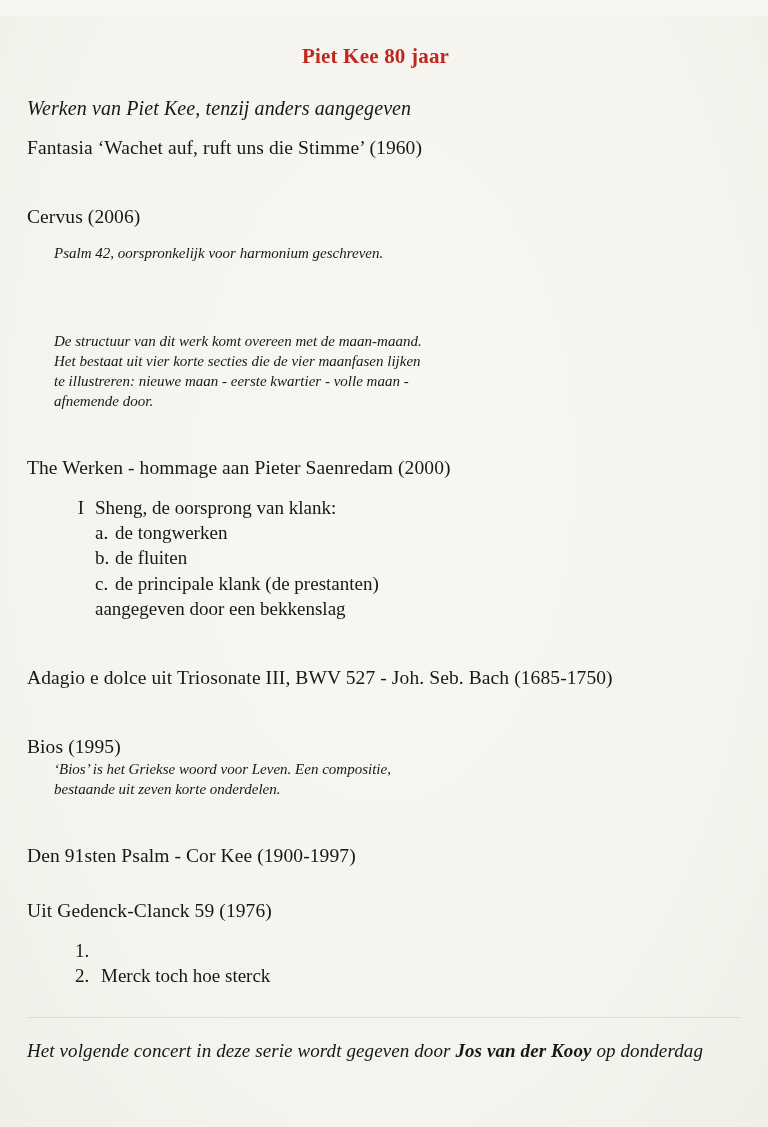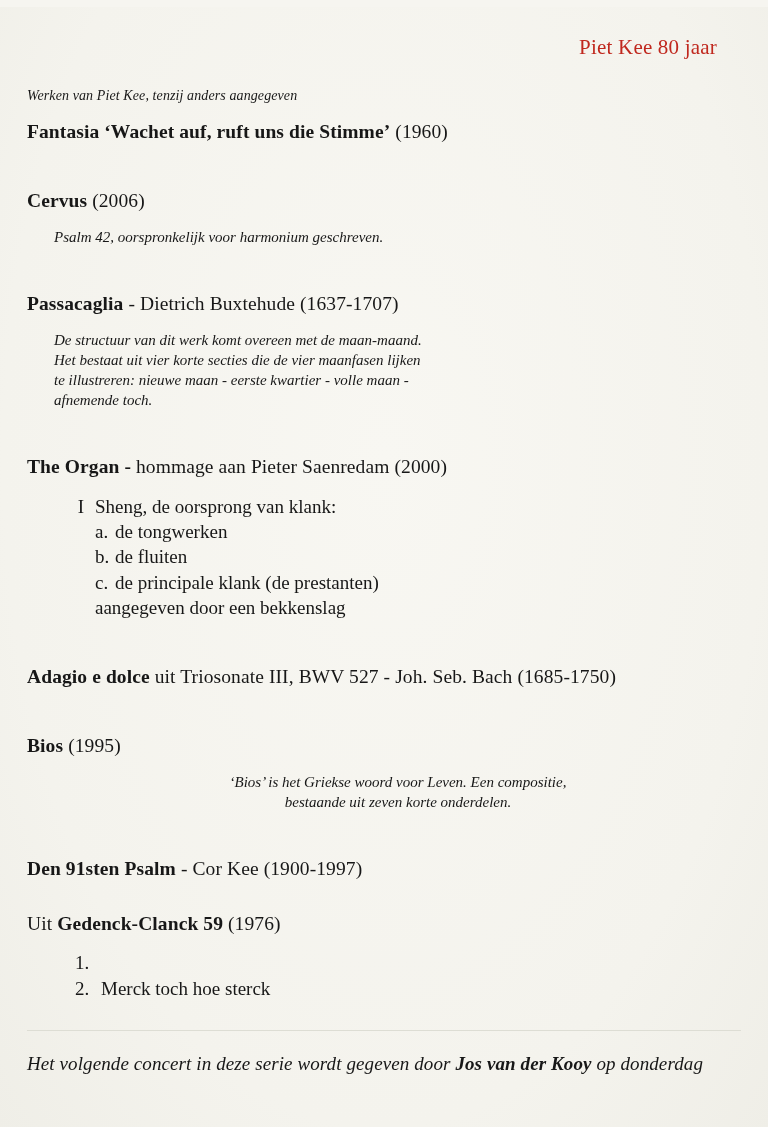--- a/index.html
+++ b/index.html
@@ -19,43 +19,43 @@
     position: relative;
     width: 768px;
     height: 1127px;
     box-sizing: border-box;
     padding: 0 26px 0 27px;
     background:
       radial-gradient(ellipse at 50% 40%, #f8f7f2 0%, #f4f3ed 70%, #efeee7 100%);
   }
 
   .title {
-    text-align: right;
+    text-align: center;
     color: #c0281e;
-    font-weight: normal;
+    font-weight: bold;
     font-size: 21px;
     letter-spacing: 0.2px;
-    margin: 7px;
+    margin: 16px;
     padding-top: 28px;
     padding-right: 18px;
   }
 
   .subtitle {
     font-style: italic;
-    font-size: 14px;
+    font-size: 20px;
     margin-top: 28px;
     letter-spacing: 0.1px;
   }
 
   .work {
     font-size: 19.5px;
     letter-spacing: 0.1px;
     line-height: 1.28;
   }
-  .work .b { font-weight: bold; text-align: center; }
+  .work .b { font-weight: normal; text-align: center; }
 
   .note {
     font-style: italic;
     font-size: 15px;
     line-height: 1.33;
     margin-left: 27px;
   }
 
   .gap-s { height: 16px; }
   .gap-m { height: 30px; }
@@ -144,34 +144,31 @@
 
   <div class="gap-l"></div>
 
   <div class="work">
     <span class="b">Cervus</span><span> (2006)</span>
   </div>
   <div class="note" style="margin-top:14px;">Psalm 42, oorspronkelijk voor harmonium geschreven.</div>
 
   <div class="gap-l"></div>
 
-  <div class="work">
-    <span class="b">Passacaglia</span><span>  -  Dietrich Buxtehude (1637-1707)</span>
-  </div>
-  <div class="note" style="margin-top:14px;">
+  <div class="note" style="margin-top:24px;">
     <div>De structuur van dit werk komt overeen met de maan-maand.</div>
     <div>Het bestaat uit vier korte secties die de vier maanfasen lijken</div>
     <div>te illustreren: nieuwe maan - eerste kwartier - volle maan -</div>
-    <div>afnemende toch.</div>
-  </div>
-
-  <div class="gap-l"></div>
-
-  <div class="work">
-    <span class="b">The Organ -</span><span> hommage aan Pieter Saenredam (2000)</span>
+    <div>afnemende door.</div>
+  </div>
+
+  <div class="gap-l"></div>
+
+  <div class="work">
+    <span class="b">The Werken -</span><span> hommage aan Pieter Saenredam (2000)</span>
   </div>
 
   <div class="rlist">
 
     <div class="rrow">
       <span class="rnum">I</span>
       <span class="rtext">Sheng, de oorsprong van klank:</span>
     </div>
 
     <div class="sub">
@@ -201,21 +198,21 @@
 
   <div class="work">
     <span class="b">Adagio e dolce</span><span> uit Triosonate III, BWV 527  -  Joh. Seb. Bach (1685-1750)</span>
   </div>
 
   <div class="gap-l"></div>
 
   <div class="work">
     <span class="b">Bios</span><span> (1995)</span>
   </div>
-  <div class="note" style="margin-top:14px;text-align:center;">
+  <div class="note" style="">
     <div>‘Bios’ is het Griekse woord voor Leven. Een compositie,</div>
     <div>bestaande uit zeven korte onderdelen.</div>
   </div>
 
   <div class="gap-l"></div>
 
   <div class="work">
     <span class="b">Den 91sten Psalm</span><span>  -  Cor Kee (1900-1997)</span>
   </div>
 

